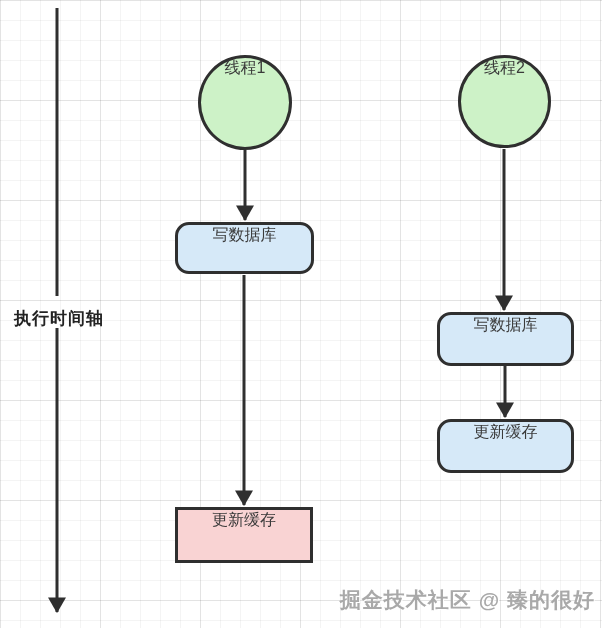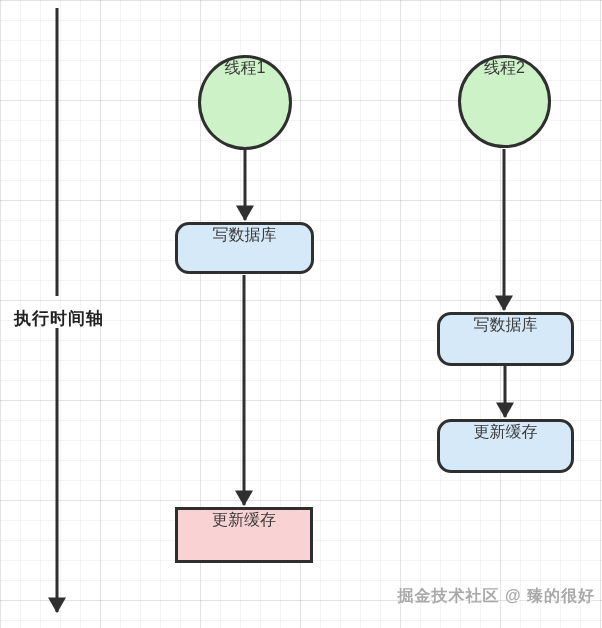--- a/index.html
+++ b/index.html
@@ -42,21 +42,21 @@
     left:12px;top:299px;width:94px;
     text-align:center;
     font-size:17px;font-weight:bold;color:#222222;
     letter-spacing:1px;
     white-space:nowrap;
     margin-top:8px;
   }
   .watermark{
     position:absolute;
     right:7px;top:586px;
-    font-size:16px;
+    font-size:21px;
     font-weight:bold;
     color:#a9a9a9;
     letter-spacing:1px;
     text-shadow:1px 1px 0 #ffffff;
     white-space:nowrap;
   }
 </style>
 </head>
 <body>
 

